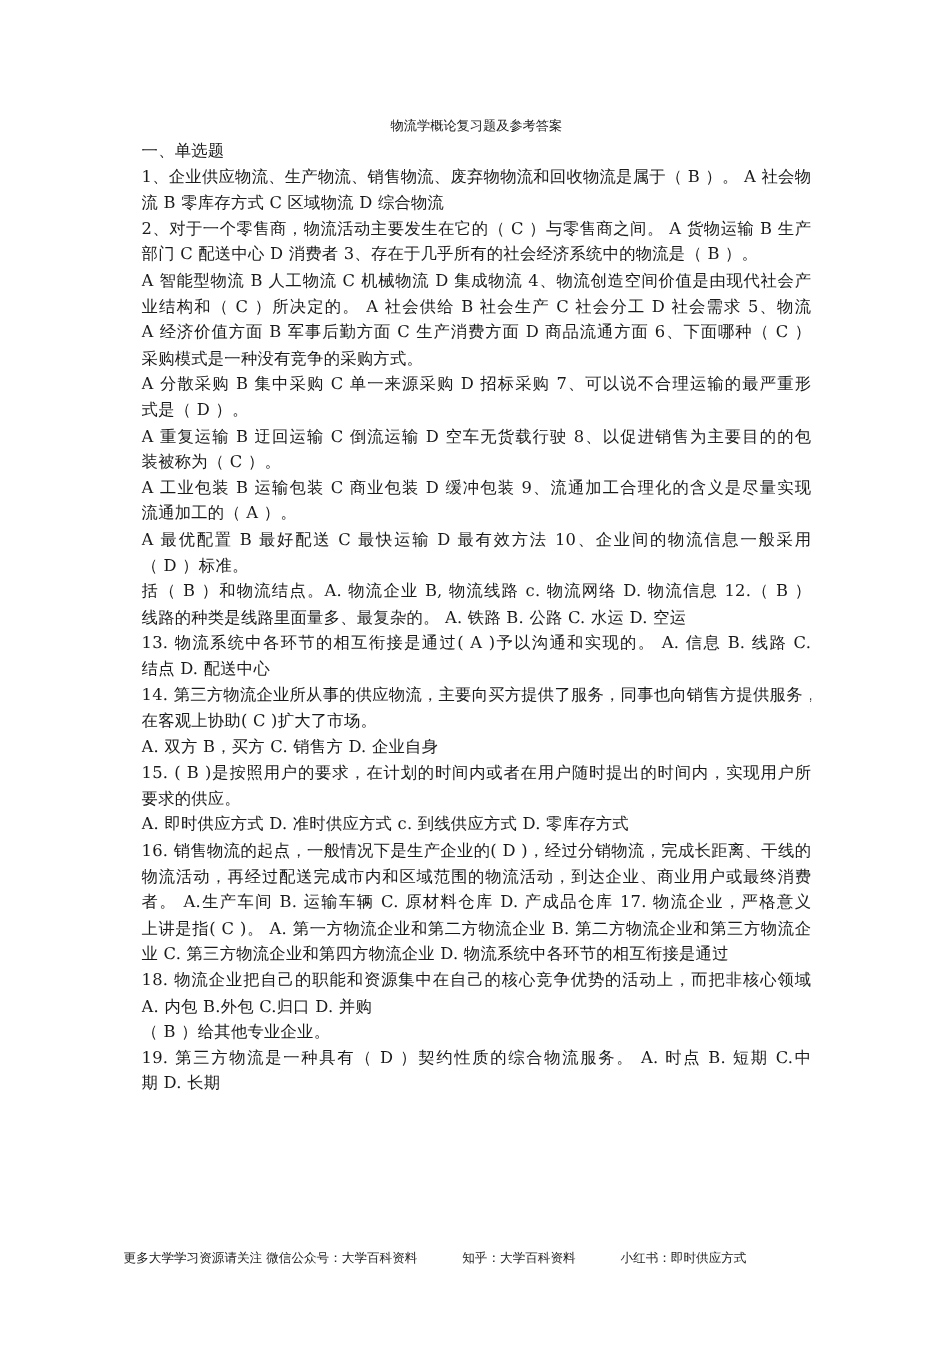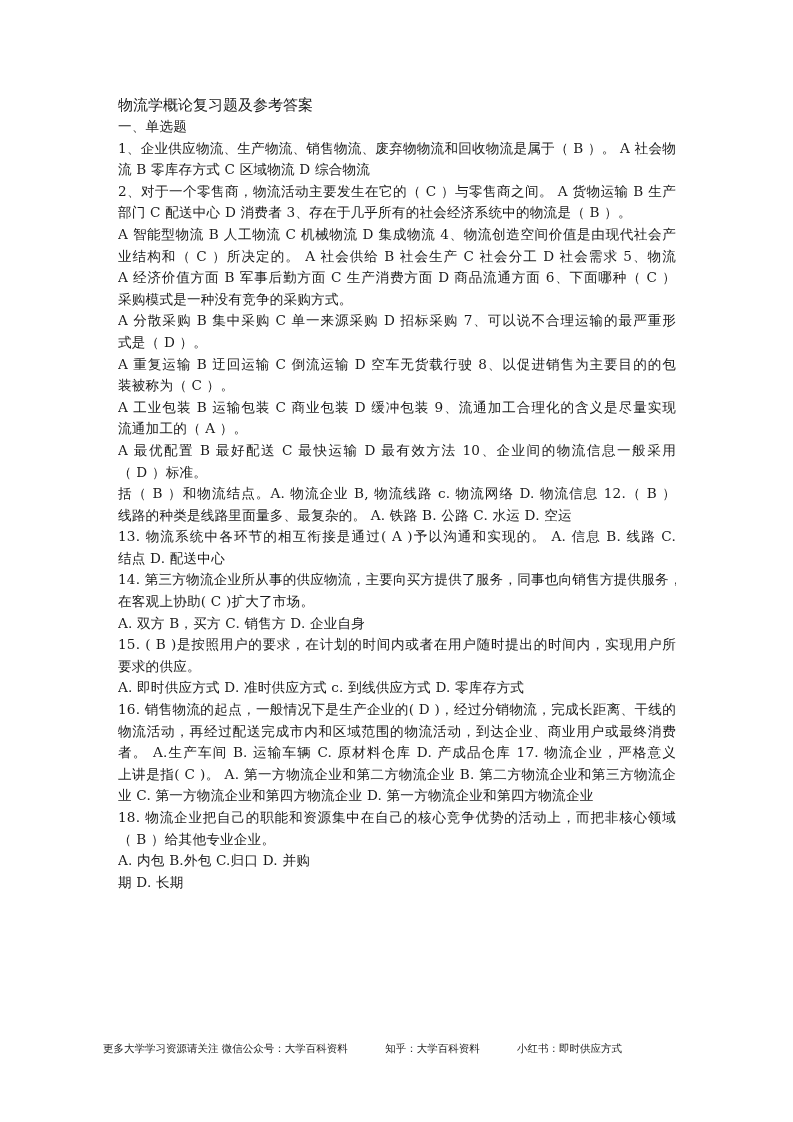--- a/index.html
+++ b/index.html
@@ -1,19 +1,19 @@
 <!DOCTYPE html>
 <html><head>
 <meta charset="utf-8">
 <style>
   html, body { margin:0; padding:0; background:#ffffff; }
   body { width:793px; height:1122px; position:relative; overflow:hidden;
          font-family: "DejaVu Serif", "Liberation Serif", serif; color:#1a1a1a; }
   .page { position:absolute; left:118px; top:94px; width:558px; }
-  .title { font-size:15px; line-height:22px; height:22px; }
+  .title { text-align:center; font-size:11px; line-height:22px; height:22px; }
   .line { font-size:13.6px; line-height:21.6px; white-space:nowrap; overflow:hidden; text-align:justify; text-align-last:justify; letter-spacing:0.2px; }
   .line.last { text-align-last:left; }
   .footer { position:absolute; top:1042px; left:103px; width:560px; font-size:10.5px; color:#222;
             white-space:nowrap; }
   .footer span { margin-right:34px;margin-top:12px; }
 </style>
 </head>
 <body>
 
 <div class="page">
@@ -43,24 +43,25 @@
       <div class="line">14. 第三方物流企业所从事的供应物流，主要向买方提供了服务，同事也向销售方提供服务，</div>
       <div class="line last">在客观上协助( C )扩大了市场。</div>
       <div class="line last">A. 双方   B，买方   C. 销售方   D. 企业自身</div>
       <div class="line">15. (  B  )是按照用户的要求，在计划的时间内或者在用户随时提出的时间内，实现用户所</div>
       <div class="line last">要求的供应。</div>
       <div class="line last">A. 即时供应方式  D. 准时供应方式  c. 到线供应方式  D. 零库存方式</div>
       <div class="line">16. 销售物流的起点，一般情况下是生产企业的( D )，经过分销物流，完成长距离、干线的</div>
       <div class="line">物流活动，再经过配送完成市内和区域范围的物流活动，到达企业、商业用户或最终消费</div>
       <div class="line">者。 A.生产车间     B. 运输车辆     C. 原材料仓库     D. 产成品仓库 17. 物流企业，严格意义</div>
       <div class="line">上讲是指( C )。 A. 第一方物流企业和第二方物流企业 B. 第二方物流企业和第三方物流企</div>
-      <div class="line last">业 C. 第一方物流企业和第四方物流企业 D. 第一方物流企业和第四方物流企业</div>
+      <div class="line last">业 C. 第三方物流企业和第四方物流企业 D. 物流系统中各环节的相互衔接是通过</div>
       <div class="line">18. 物流企业把自己的职能和资源集中在自己的核心竞争优势的活动上，而把非核心领域</div>
+      <div class="line last">A. 内包   B.外包   C.归口   D. 并购</div>
       <div class="line last">（  B  ）给其他专业企业。</div>
-      <div class="line last">A. 内包   B.外包   C.归口   D. 并购</div>
+      <div class="line">19. 第三方物流是一种具有（  D  ）契约性质的综合物流服务。 A. 时点    B. 短期    C.中</div>
       <div class="line last">期    D. 长期</div>
     </div>
 </div>
 
 <div class="footer">
   <span>更多大学学习资源请关注  微信公众号：大学百科资料</span>
   <span>知乎：大学百科资料</span>
   <span>小红书：即时供应方式</span>
 </div>
 

